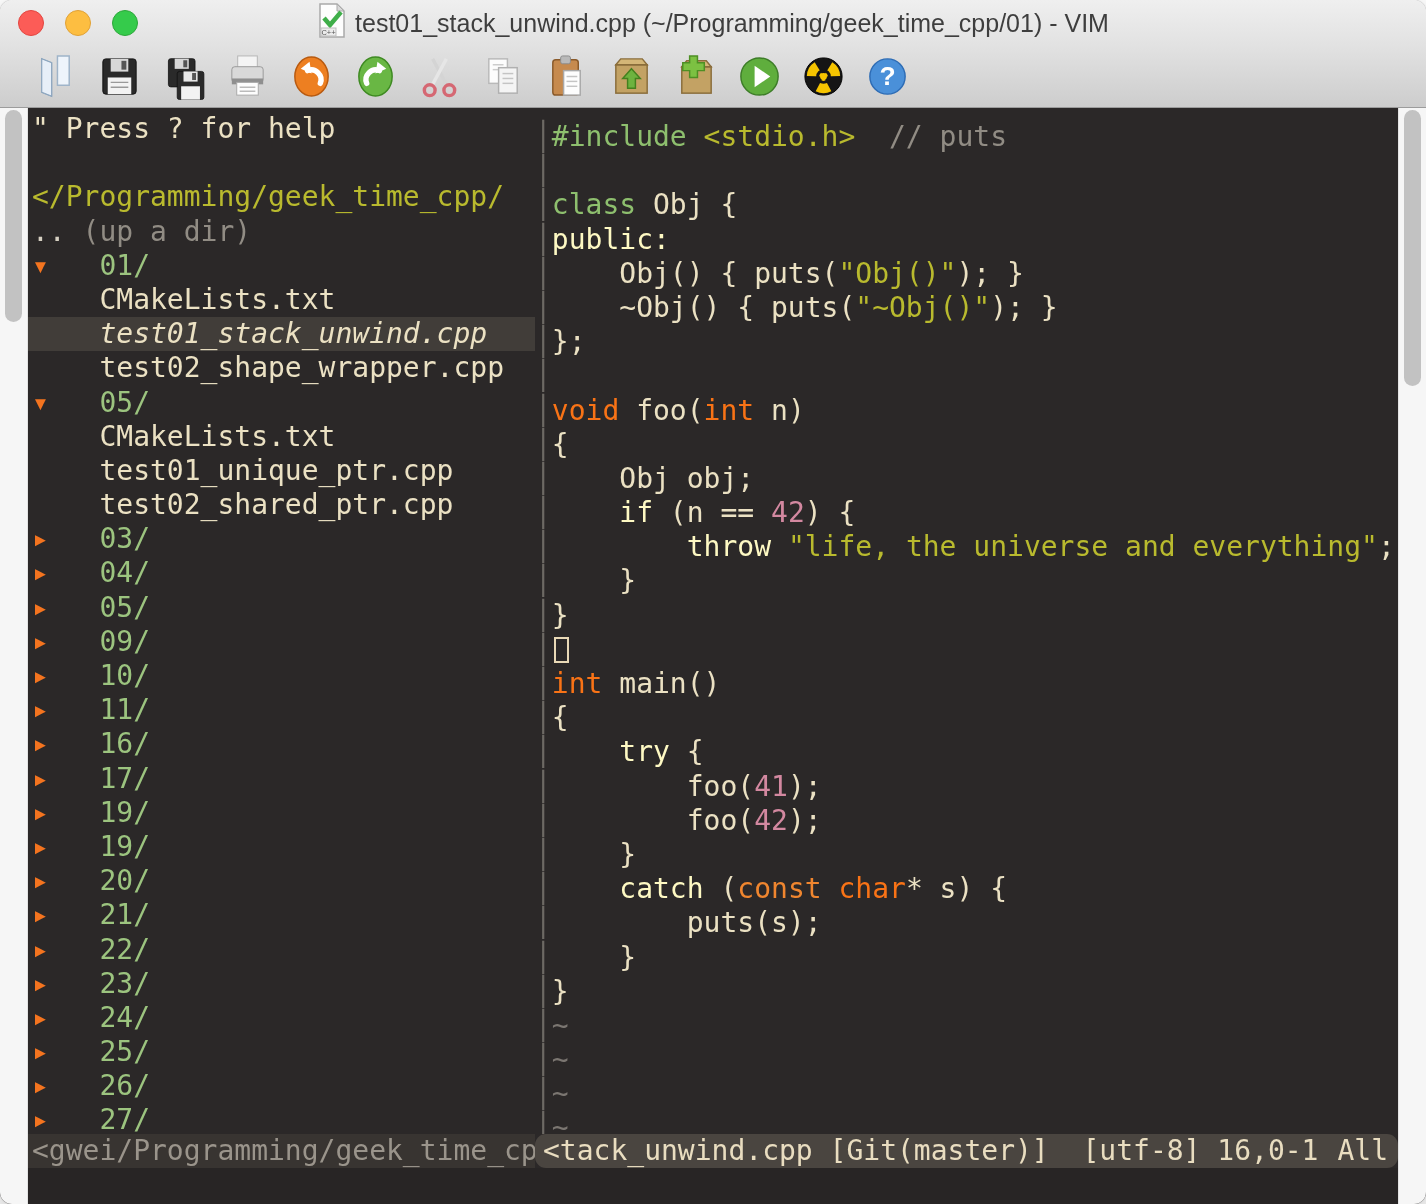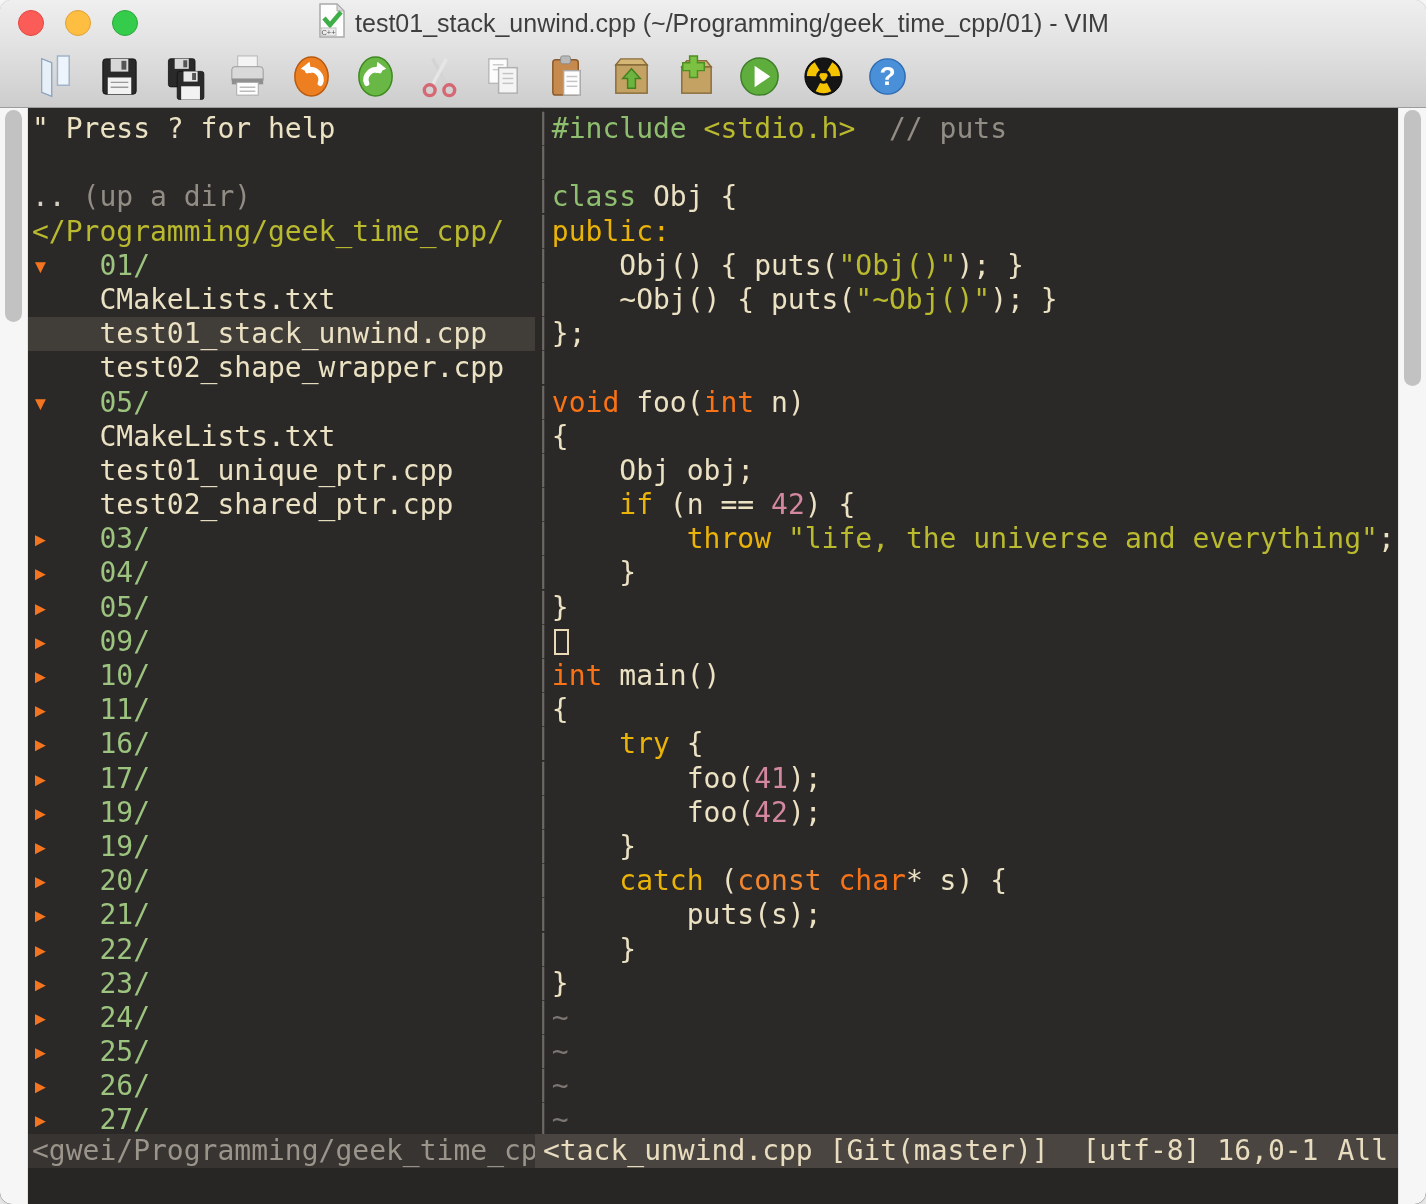--- a/index.html
+++ b/index.html
@@ -27,39 +27,39 @@
   .content{display:flex;height:1096px;background:#2b2828;}
   .vscroll{width:28px;background:#f6f6f6;position:relative;flex:0 0 28px;}
   .vscroll.left{border-right:1px solid #e3e3e3;}
   .vscroll.right{border-left:1px solid #e3e3e3;}
   .thumb{position:absolute;left:5px;width:17px;background:#c2c2c2;border-radius:9px;}
   .editor{flex:1;display:flex;flex-direction:column;min-width:0;
     font-family:"DejaVu Sans Mono","Liberation Mono",monospace;font-size:28px;line-height:34.2px;}
   .main{flex:1;display:flex;min-height:0;overflow:hidden;}
   .tree{width:507px;flex:0 0 507px;padding-top:4px;overflow:hidden;}
   .tree .row{white-space:pre;height:34.2px;padding-left:4px;}
-  .tree .row.selected{background:#413d39;}
-  .codewrap{flex:1;padding-top:4px;overflow:hidden;min-width:0;}
+  .tree .row.selected{background:#413d39;font-style:italic;}
+  .codewrap{flex:1;padding-top:12px;overflow:hidden;min-width:0;}
   .cline{white-space:pre;height:34.2px;}
   .sep{color:#6d6964;}
   .cursor-block{display:inline-block;width:15px;height:26px;border:2px solid #e9d9b6;
     vertical-align:-4px;margin-left:2px;}
   
   .c-fg{color:#ebe1c3}.c-green{color:#8ebf6e}.c-olive{color:#b9ba2e}.c-gray{color:#918c84}
-  .c-red{color:#eab308}.c-orange{color:#f0862f}.c-gold{color:#f97316}.c-pink{color:#d388a0}
+  .c-red{color:#fef9c3}.c-orange{color:#f0862f}.c-gold{color:#f97316}.c-pink{color:#d388a0}
   .c-fgdim{color:#d6d0c2}
   .t-dir{color:#9cc47f}.t-file{color:#ebe1c3}.t-arrow{color:#f4741f}.t-root{color:#b9ba2e}
   .t-gray{color:#918c84}.t-tilde{color:#7b7671}
   
   .statusline{height:34px;display:flex;font-family:"DejaVu Sans Mono","Liberation Mono",monospace;
     font-size:28px;line-height:33px;}
   .status-left{width:507px;flex:0 0 507px;background:#383431;color:#9a948b;white-space:pre;
     padding-left:4px;overflow:hidden;}
   .status-right{flex:1;background:#4a4540;color:#e9ddc0;display:flex;white-space:pre;
-    padding:0 10px 0 8px;overflow:hidden;}
+    padding:0 10px 0 8px;overflow:hidden;border-radius:11px;}
   .status-spacer{flex:1;}
   .cmdline{height:36px;background:#282525;}
 </style>
 </head>
 <body>
 
 <div class="window">
 
   <div class="chrome">
     <div class="titlebar">
@@ -239,22 +239,22 @@
   <div class="content">
     <div class="vscroll left">
       <div class="thumb" style="top:2px;height:212px;"></div>
     </div>
 
     <div class="editor">
       <div class="main">
         <div class="tree" id="tree">
             <div class="row"><span class="t-file">" Press ? for help</span></div>
             <div class="row"></div>
+            <div class="row"><span class="t-root">&lt;/Programming/geek_time_cpp/</span></div>
             <div class="row"><span class="c-fgdim">..</span><span class="t-gray"> (up a dir)</span></div>
-            <div class="row"><span class="t-root">&lt;/Programming/geek_time_cpp/</span></div>
             <div class="row"><span class="t-arrow">▾</span><span class="t-dir">   01/</span></div>
             <div class="row"><span class="t-file">    CMakeLists.txt</span></div>
             <div class="row selected"><span class="t-file">    test01_stack_unwind.cpp</span></div>
             <div class="row"><span class="t-file">    test02_shape_wrapper.cpp</span></div>
             <div class="row"><span class="t-arrow">▾</span><span class="t-dir">   05/</span></div>
             <div class="row"><span class="t-file">    CMakeLists.txt</span></div>
             <div class="row"><span class="t-file">    test01_unique_ptr.cpp</span></div>
             <div class="row"><span class="t-file">    test02_shared_ptr.cpp</span></div>
             <div class="row"><span class="t-arrow">▸</span><span class="t-dir">   03/</span></div>
             <div class="row"><span class="t-arrow">▸</span><span class="t-dir">   04/</span></div>

